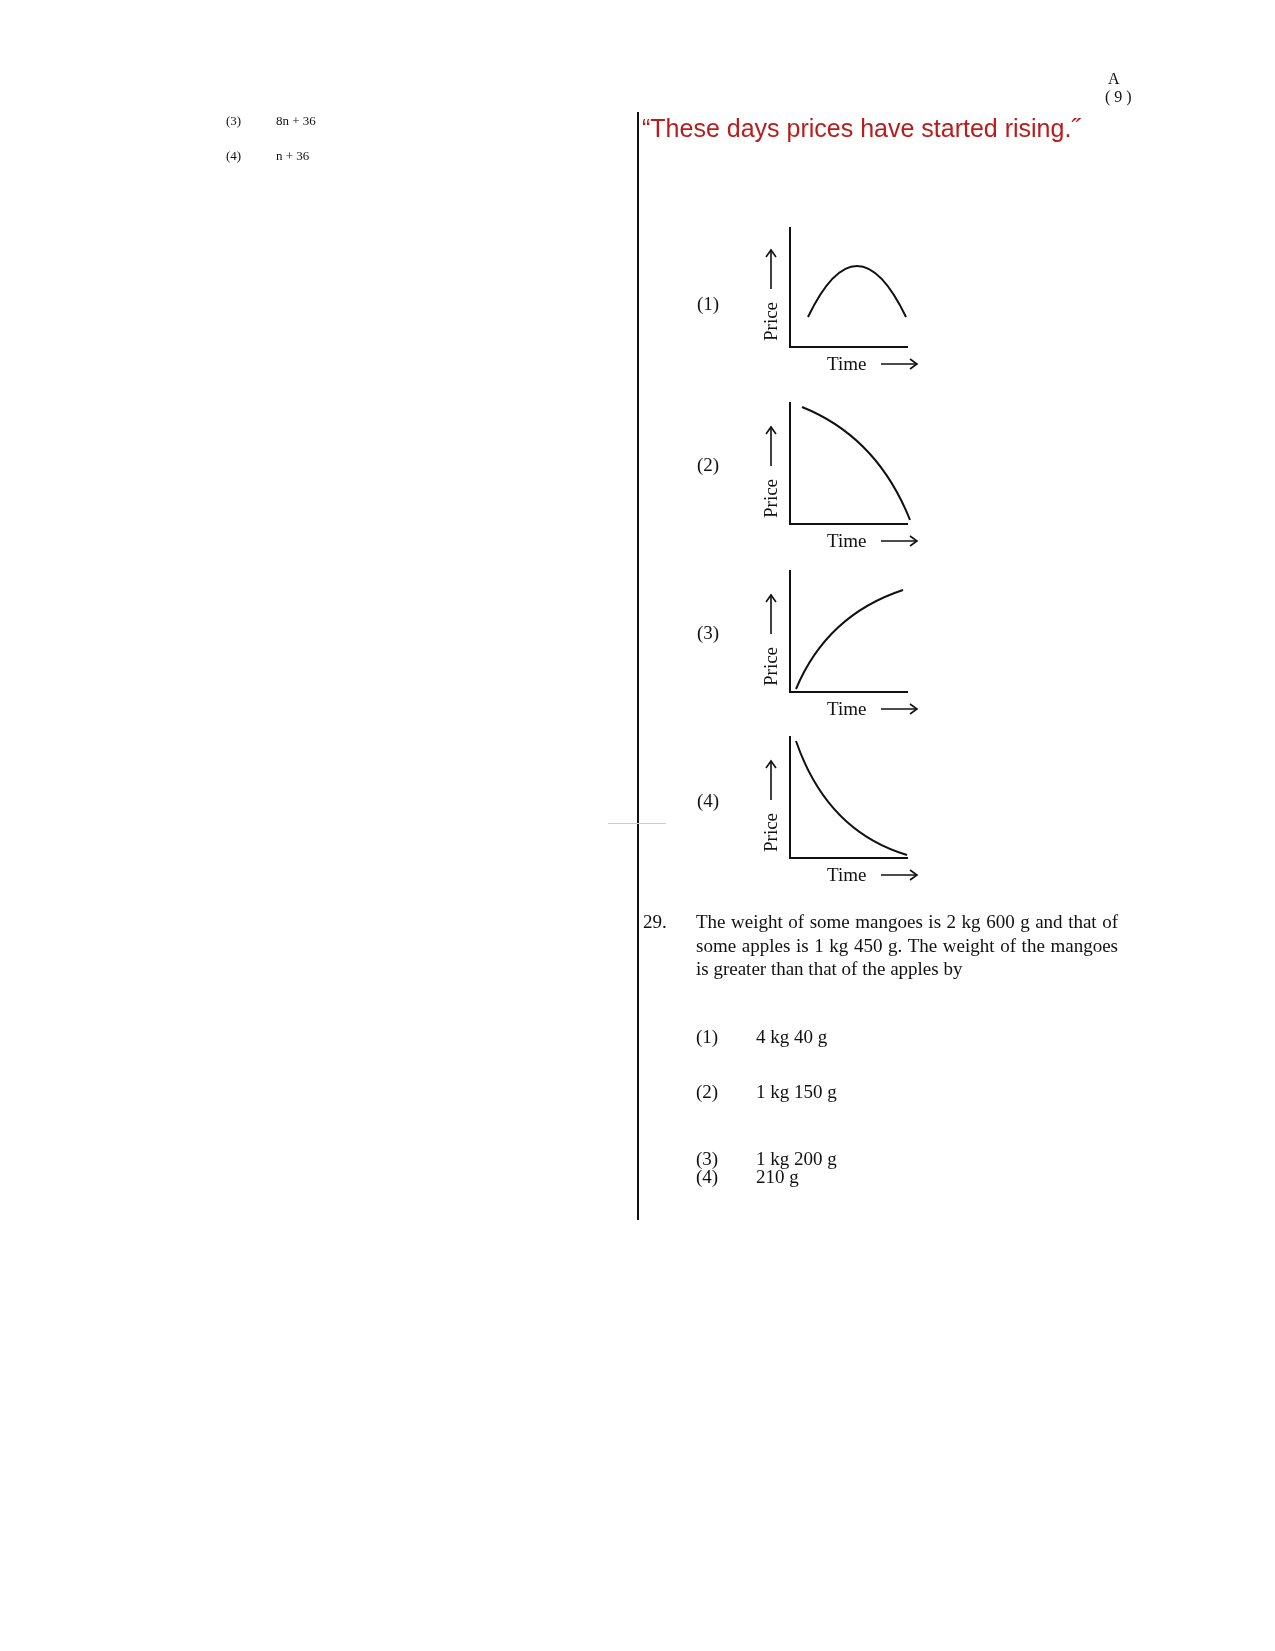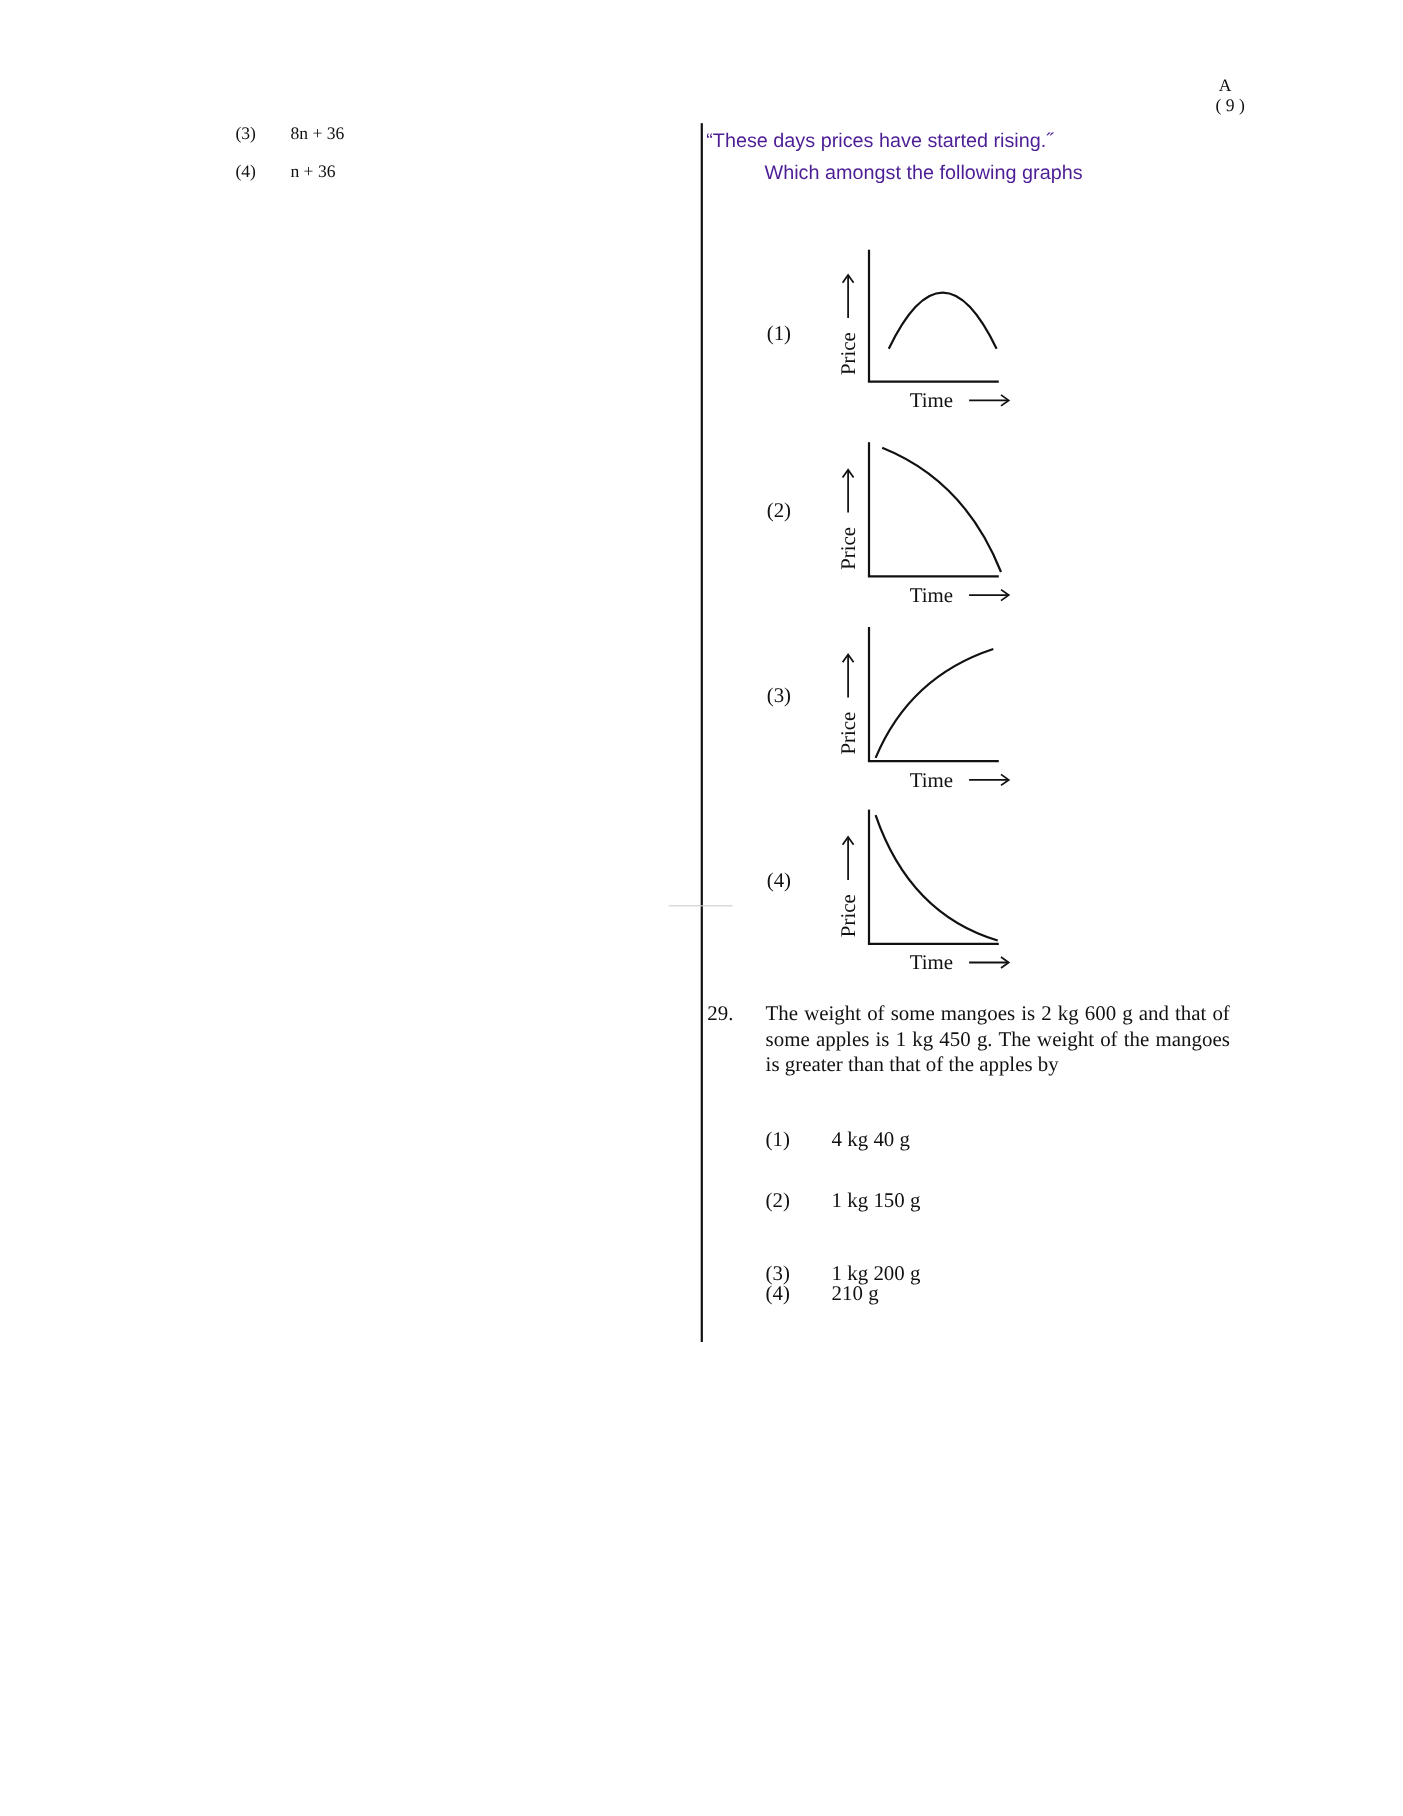--- a/index.html
+++ b/index.html
@@ -2,25 +2,25 @@
 <html><head>
   <meta charset="utf-8">
   <style>
     html, body { margin: 0; padding: 0; background: #ffffff; }
     body { width: 1275px; height: 1651px; position: relative; overflow: hidden;
       font-family: "DejaVu Serif", "Liberation Serif", serif; color: #111; }
     .serif { font-family: "Liberation Serif", "DejaVu Serif", serif; }
     .sans { font-family: "Liberation Sans", "DejaVu Sans", sans-serif; }
     .page-header { position: absolute; left: 1105px; top: 70px; font-size: 16px; line-height: 18px; }
     .page-header .series { padding-left: 3px; }
-    .left-col .opt { position: absolute; left: 214px; font-size: 16px; }
+    .left-col .opt { position: absolute; left: 226px; font-size: 13px; }
     .left-col .opt .num { display: inline-block; width: 50px; }
     .divider { position: absolute; left: 637px; top: 112px; width: 1.5px; height: 1108px; background: #111; }
     .stray-mark { position: absolute; left: 608px; top: 823px; width: 58px; height: 1px; background: #ccc; }
-    .q37 { position: absolute; left: 642px; top: 114px; font-size: 18px; line-height: 29px; color: #4c1d95; }
+    .q37 { position: absolute; left: 642px; top: 114px; font-size: 25px; line-height: 29px; color: #b91c1c; }
     .q37 .l1 { display: block; }
     .q37 .l2 { display: block; padding-left: 53px; }
     .graph-opt { position: absolute; left: 697px; width: 260px; height: 160px; }
     .graph-opt .olabel { position: absolute; left: 0; font-size: 19px; }
     .graph-opt svg { position: absolute; left: 70px; top: 0; overflow: visible; }
     .q38 { position: absolute; left: 643px; top: 910px; font-size: 19px; line-height: 23.5px; }
     .q38 .qnum { position: absolute; left: 0; top: 0; }
     .q38 .qtext { position: absolute; left: 53px; top: 0; width: 422px; text-align: justify; }
     .ans { position: absolute; left: 696px; font-size: 19px; }
     .ans .num { display: inline-block; width: 60px; }
@@ -40,21 +40,20 @@
   <div class="opt" style="top:148px;">
     <span class="num">(4)</span><span>n + 36</span>
   </div>
 </div>
 
 <div class="divider"></div>
 <div class="stray-mark"></div>
 
 <div class="q37 sans">
   <span class="l1">“These days prices have started rising.˝</span>
-  <span class="l2">Which amongst the following graphs</span>
 </div>
 
 <div class="graph-opt serif" style="top:225px;">
   <span class="olabel" style="top:68px;">(1)</span>
   <svg width="180" height="150">
     <line x1="23" y1="2" x2="23" y2="122" stroke="#111" stroke-width="2"></line>
     <line x1="22" y1="122" x2="141" y2="122" stroke="#111" stroke-width="2"></line>
     <path d="M41,92 Q90,-10 139,92" fill="none" stroke="#111" stroke-width="2"></path>
     <g transform="translate(10,116) rotate(-90)">
       <text x="0" y="0" font-size="19" font-family="Liberation Serif, DejaVu Serif, serif" fill="#111">Price</text>

